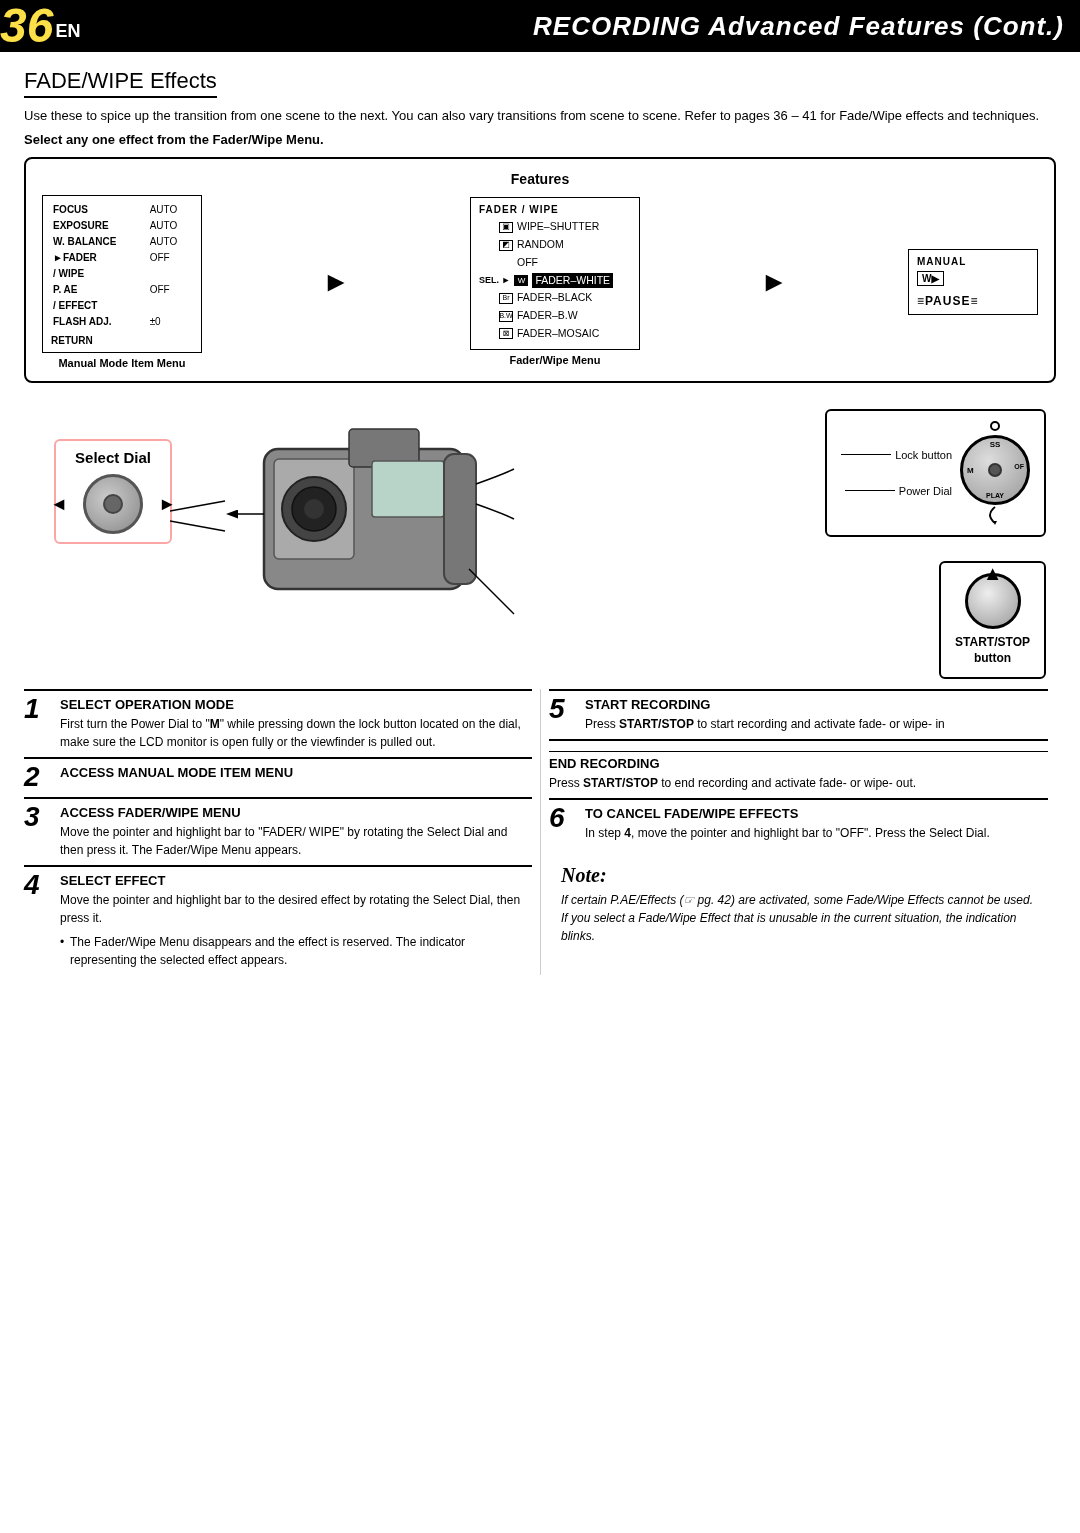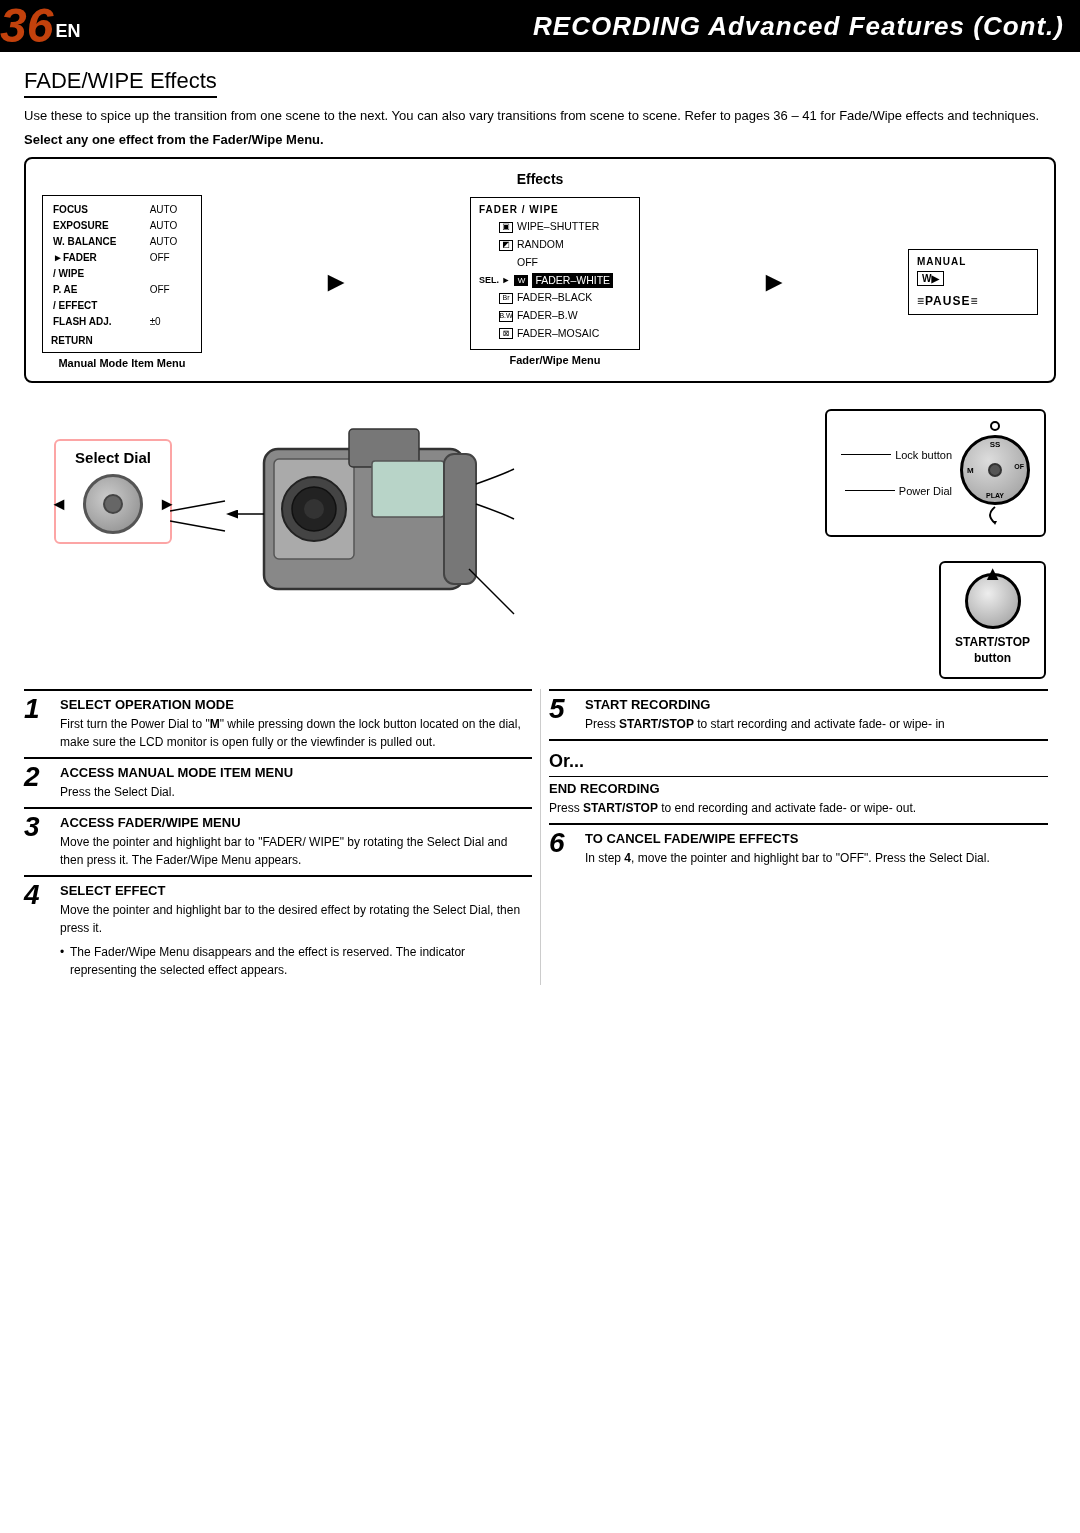--- a/index.html
+++ b/index.html
@@ -16,21 +16,21 @@
     .header {
       background: #000;
       display: flex;
       align-items: center;
       padding: 4px 16px 4px 0;
       height: 52px;
     }
     .header-page-num {
       font-size: 48px;
       font-weight: bold;
-      color: #c2410c;
+      color: #fde047;
       line-height: 1;
       margin-right: 2px;
       font-style: italic;
     }
     .header-en {
       font-size: 18px;
       color: #fff;
       font-weight: bold;
       margin-right: auto;
       align-self: flex-end;
@@ -436,21 +436,21 @@
   <div class="section-title">FADE/WIPE Effects</div>
 
   
   <p class="intro-text">Use these to spice up the transition from one scene to the next. You can also vary transitions from scene to scene. Refer to pages 36 – 41 for Fade/Wipe effects and techniques.</p>
 
   
   <p class="select-instruction">Select any one effect from the Fader/Wipe Menu.</p>
 
   
   <div class="display-box">
-    <div class="display-label">Effects</div>
+    <div class="display-label">Features</div>
     <div class="display-inner">
 
       <div>
         <div class="menu-box">
           <table>
             <tbody>
                 <tr>
               <td style="font-weight:bold;font-size:10px;">FOCUS</td>
               <td style="font-size:10px;">AUTO</td>
             </tr>
@@ -651,21 +651,20 @@
         <div class="step-content">
           <div class="step-title">SELECT OPERATION MODE</div>
           <div class="step-body">First turn the Power Dial to "<b>M</b>" while pressing down the lock button located on the dial, make sure the LCD monitor is open fully or the viewfinder is pulled out.</div>
         </div>
       </div>
 
       <div class="step-item">
         <span class="step-num">2</span>
         <div class="step-content">
           <div class="step-title">ACCESS MANUAL MODE ITEM MENU</div>
-          <div class="step-body">Press the Select Dial.</div>
         </div>
       </div>
 
       <div class="step-item">
         <span class="step-num">3</span>
         <div class="step-content">
           <div class="step-title">ACCESS FADER/WIPE MENU</div>
           <div class="step-body">Move the pointer and highlight bar to "FADER/ WIPE" by rotating the Select Dial and then press it. The Fader/Wipe Menu appears.</div>
         </div>
       </div>
@@ -685,32 +684,35 @@
 
       <div class="step-item">
         <span class="step-num">5</span>
         <div class="step-content">
           <div class="step-title">START RECORDING</div>
           <div class="step-body">Press <b>START/STOP</b> to start recording and activate fade- or wipe- in</div>
         </div>
       </div>
 
       <div style="border-top:2px solid #000;padding:6px 0;">
-        <div class="or-line">Or...</div>
         <div style="border-top:1.5px solid #000;margin-top:4px;padding-top:4px;">
           <div class="step-title">END RECORDING</div>
           <div class="step-body">Press <b>START/STOP</b> to end recording and activate fade- or wipe- out.</div>
         </div>
       </div>
 
       <div class="step-item">
         <span class="step-num">6</span>
         <div class="step-content">
           <div class="step-title">TO CANCEL FADE/WIPE EFFECTS</div>
           <div class="step-body">In step <b>4</b>, move the pointer and highlight bar to "OFF". Press the Select Dial.</div>
         </div>
       </div>
 
+      <div class="note-box">
+        <div class="note-title">Note:</div>
+        <div class="note-text"><em>If certain P.AE/Effects (☞ pg. 42) are activated, some Fade/Wipe Effects cannot be used. If you select a Fade/Wipe Effect that is unusable in the current situation, the indication blinks.</em></div>
+      </div>
 
     </div>
   </div>
 
 </div>
 
 </body></html>

